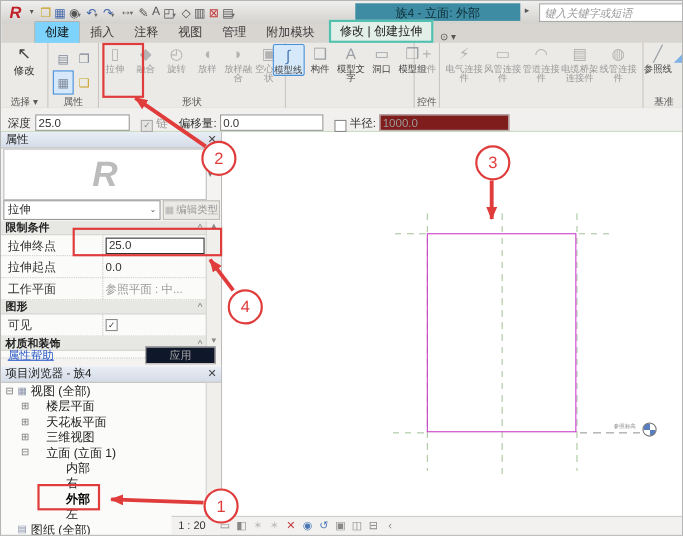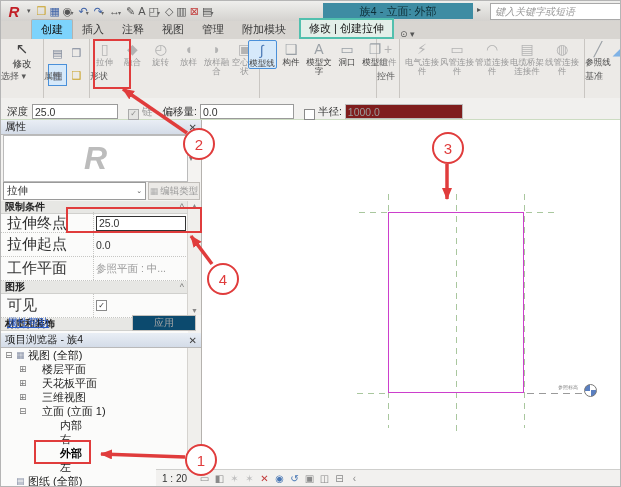--- a/index.html
+++ b/index.html
@@ -18,21 +18,21 @@
   .searchbox{left:489px;top:2px;width:128px;height:15px;background:#fff;border:1px solid #a9a9a9;display:flex;align-items:center;padding-left:4px;color:#999;font-style:italic;font-size:10px;overflow:hidden;white-space:nowrap;}
   
   .tabsrow{left:0;top:20px;width:621px;height:18px;background:#d8d5d1;display:flex;align-items:flex-end;}
   .tab{padding:2px 9px 2px 9px;font-size:11px;color:#3b3b3b;cursor:default;}
   .tab.active{background:#7dd3fc;border:1px solid #b5b2ae;border-bottom:none;border-radius:2px 2px 0 0;color:#111;}
   .ctxtab{margin-left:4px;padding:1px 8px;border:2px solid #52c0ae;background:#e3efe9;color:#222;font-size:11px;}
   .ribbontoggle{margin-left:6px;font-size:9px;color:#555;}
   
   .ribbon{left:0;top:38px;width:621px;height:59px;background:#eceae7;border-bottom:1px solid #c2bfbb;}
   .panel{position:absolute;top:0;height:59px;border-right:1px solid #c9c6c2;box-sizing:border-box;}
-  .plabel{position:absolute;left:0;bottom:16px;width:100%;height:12px;font-size:9px;color:#5a5a5a;text-align:left;line-height:12px;overflow:hidden;white-space:nowrap;}
+  .plabel{position:absolute;left:0;bottom:0;width:100%;height:12px;font-size:9px;color:#5a5a5a;text-align:center;line-height:12px;overflow:hidden;white-space:nowrap;}
   .pbody{position:absolute;left:0;top:1px;width:100%;height:46px;display:flex;align-items:flex-start;justify-content:center;gap:1px;}
   .rbtn{display:flex;flex-direction:column;align-items:center;width:27px;padding-top:1px;cursor:default;}
   .rbtn .ric{font-size:14px;color:#9aa0a6;line-height:16px;height:17px;}
   .rbtn .lbl{font-size:8.5px;line-height:1.1;text-align:center;color:#444;word-break:break-all;width:28px;}
   .gray .lbl{color:#9a9a9a}.gray .ric{color:#b3b3b3}
   .rbtn.active{border:1px solid #4a90d9;background:#d6e9fa;border-radius:2px;}
   .rbtn.active .ric{color:#4a78b5}
   .wbtn{width:34px}.wbtn .lbl{width:34px}
   .cursorglyph{font-size:15px;color:#444;}
   .modifybtn{display:flex;flex-direction:column;align-items:center;width:40px;}
@@ -59,32 +59,32 @@
   .prevcaret{position:absolute;left:188px;top:34px;font-size:8px;color:#777;}
   .typerow{position:absolute;left:2px;top:62px;width:197px;height:17px;display:flex;gap:2px;}
   .typesel{width:135px;height:16px;background:#fff;border:1px solid #9a9a9a;display:flex;align-items:center;justify-content:space-between;padding:0 3px;font-size:10.5px;}
   .typesel .caret{font-size:7px;color:#555;}
   .edittype{flex:1;height:16px;background:#eceae7;border:1px solid #c0bdb9;display:flex;align-items:center;justify-content:center;gap:2px;font-size:9.5px;color:#9a9a9a;}
   .edittype .eic{font-size:9px;color:#b0b0b0;}
   .pgrid{position:absolute;left:0;top:81px;width:187px;}
   .sechdr{height:12px;background:#e7e7e4;border-bottom:1px solid #d0d0cd;display:flex;align-items:center;justify-content:space-between;padding:0 4px;font-weight:bold;font-size:10px;color:#222;}
   .sechdr .car{font-weight:normal;color:#777;font-size:9px;}
   .prow{display:flex;border-bottom:1px dotted #c6c6c3;background:#fbfbfa;}
-  .prow .pl{width:86px;padding:2px 0 2px 6px;font-size:15px;color:#333;border-right:1px dotted #c6c6c3;}
+  .prow .pl{width:86px;padding:2px 0 2px 6px;font-size:11px;color:#333;border-right:1px dotted #c6c6c3;}
   .prow .pv{flex:1;padding:1px 2px;font-size:10.5px;display:flex;align-items:center;}
   .valbox{width:100%;height:13px;border:1px solid #333;background:#fff;display:flex;align-items:center;padding:0 2px;}
   .dim{color:#9a9a9a;}
   .cbx{width:9px;height:9px;border:1px solid #8a8a8a;background:#fff;font-size:8px;line-height:9px;text-align:center;color:#333;}
   .editbtn{margin:0 auto;width:70px;height:13px;background:#eceae7;border:1px solid #b5b2ae;font-size:9.5px;color:#333;display:flex;align-items:center;justify-content:center;}
   .pscroll{position:absolute;right:0;top:81px;width:13px;height:114px;background:#f0efec;border-left:1px solid #d5d3cf;font-size:7px;color:#888;text-align:center;}
   .pscroll .up{position:absolute;top:1px;left:3px;}
   .pscroll .dn{position:absolute;bottom:1px;left:3px;}
   .helprow{position:absolute;left:0;top:195px;width:201px;height:16px;display:flex;align-items:center;justify-content:space-between;padding:0 6px;box-sizing:border-box;}
   .helplink{color:#2b5bc7;text-decoration:underline;font-size:10.5px;cursor:pointer;}
-  .applybtn{width:62px;height:14px;background:#0c4a6e;border:1px solid #c5c2be;color:#a5a5a5;font-size:10px;display:flex;align-items:center;justify-content:center;margin-left:11px;}
+  .applybtn{width:62px;height:14px;background:#0f172a;border:1px solid #c5c2be;color:#a5a5a5;font-size:10px;display:flex;align-items:center;justify-content:center;margin-left:11px;}
   
   .browserpanel{left:0;top:332px;width:201px;height:155px;background:#fbfbfa;border-right:1px solid #b5b2ae;box-sizing:border-box;}
   .tree{position:absolute;left:0;top:15px;width:187px;}
   .titem{display:flex;align-items:center;height:14px;cursor:default;white-space:nowrap;}
   .titem[data-ind="0"]{padding-left:4px;}
   .titem[data-ind="1"]{padding-left:18px;}
   .titem[data-ind="2"]{padding-left:36px;}
   .texp{width:11px;font-size:9px;color:#777;}
   .tico{width:12px;font-size:9px;color:#8a93a8;}
   .titem .tl{font-size:11px;color:#222;}

